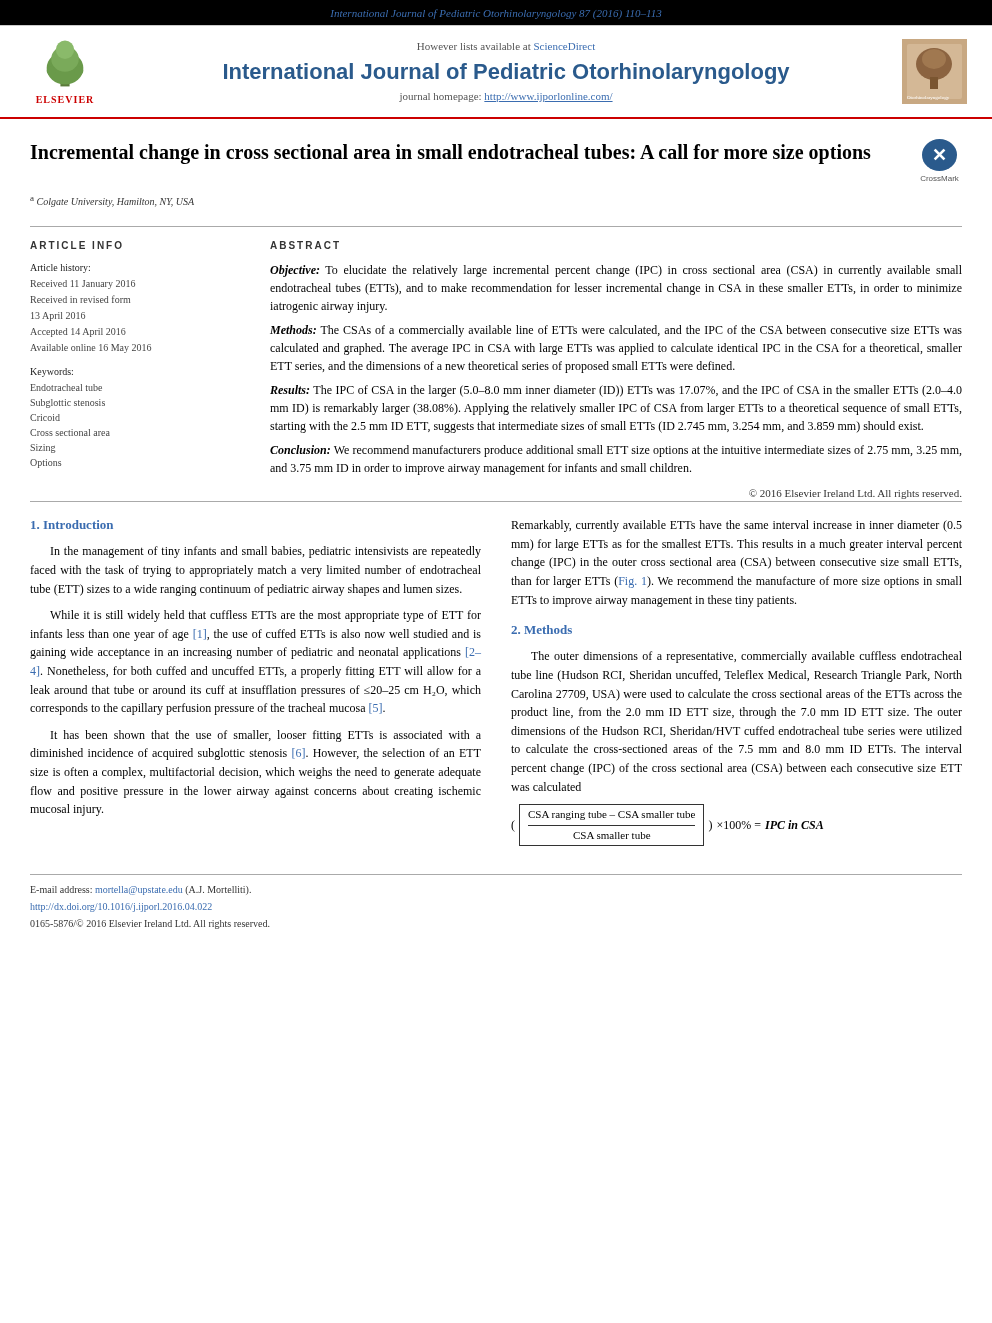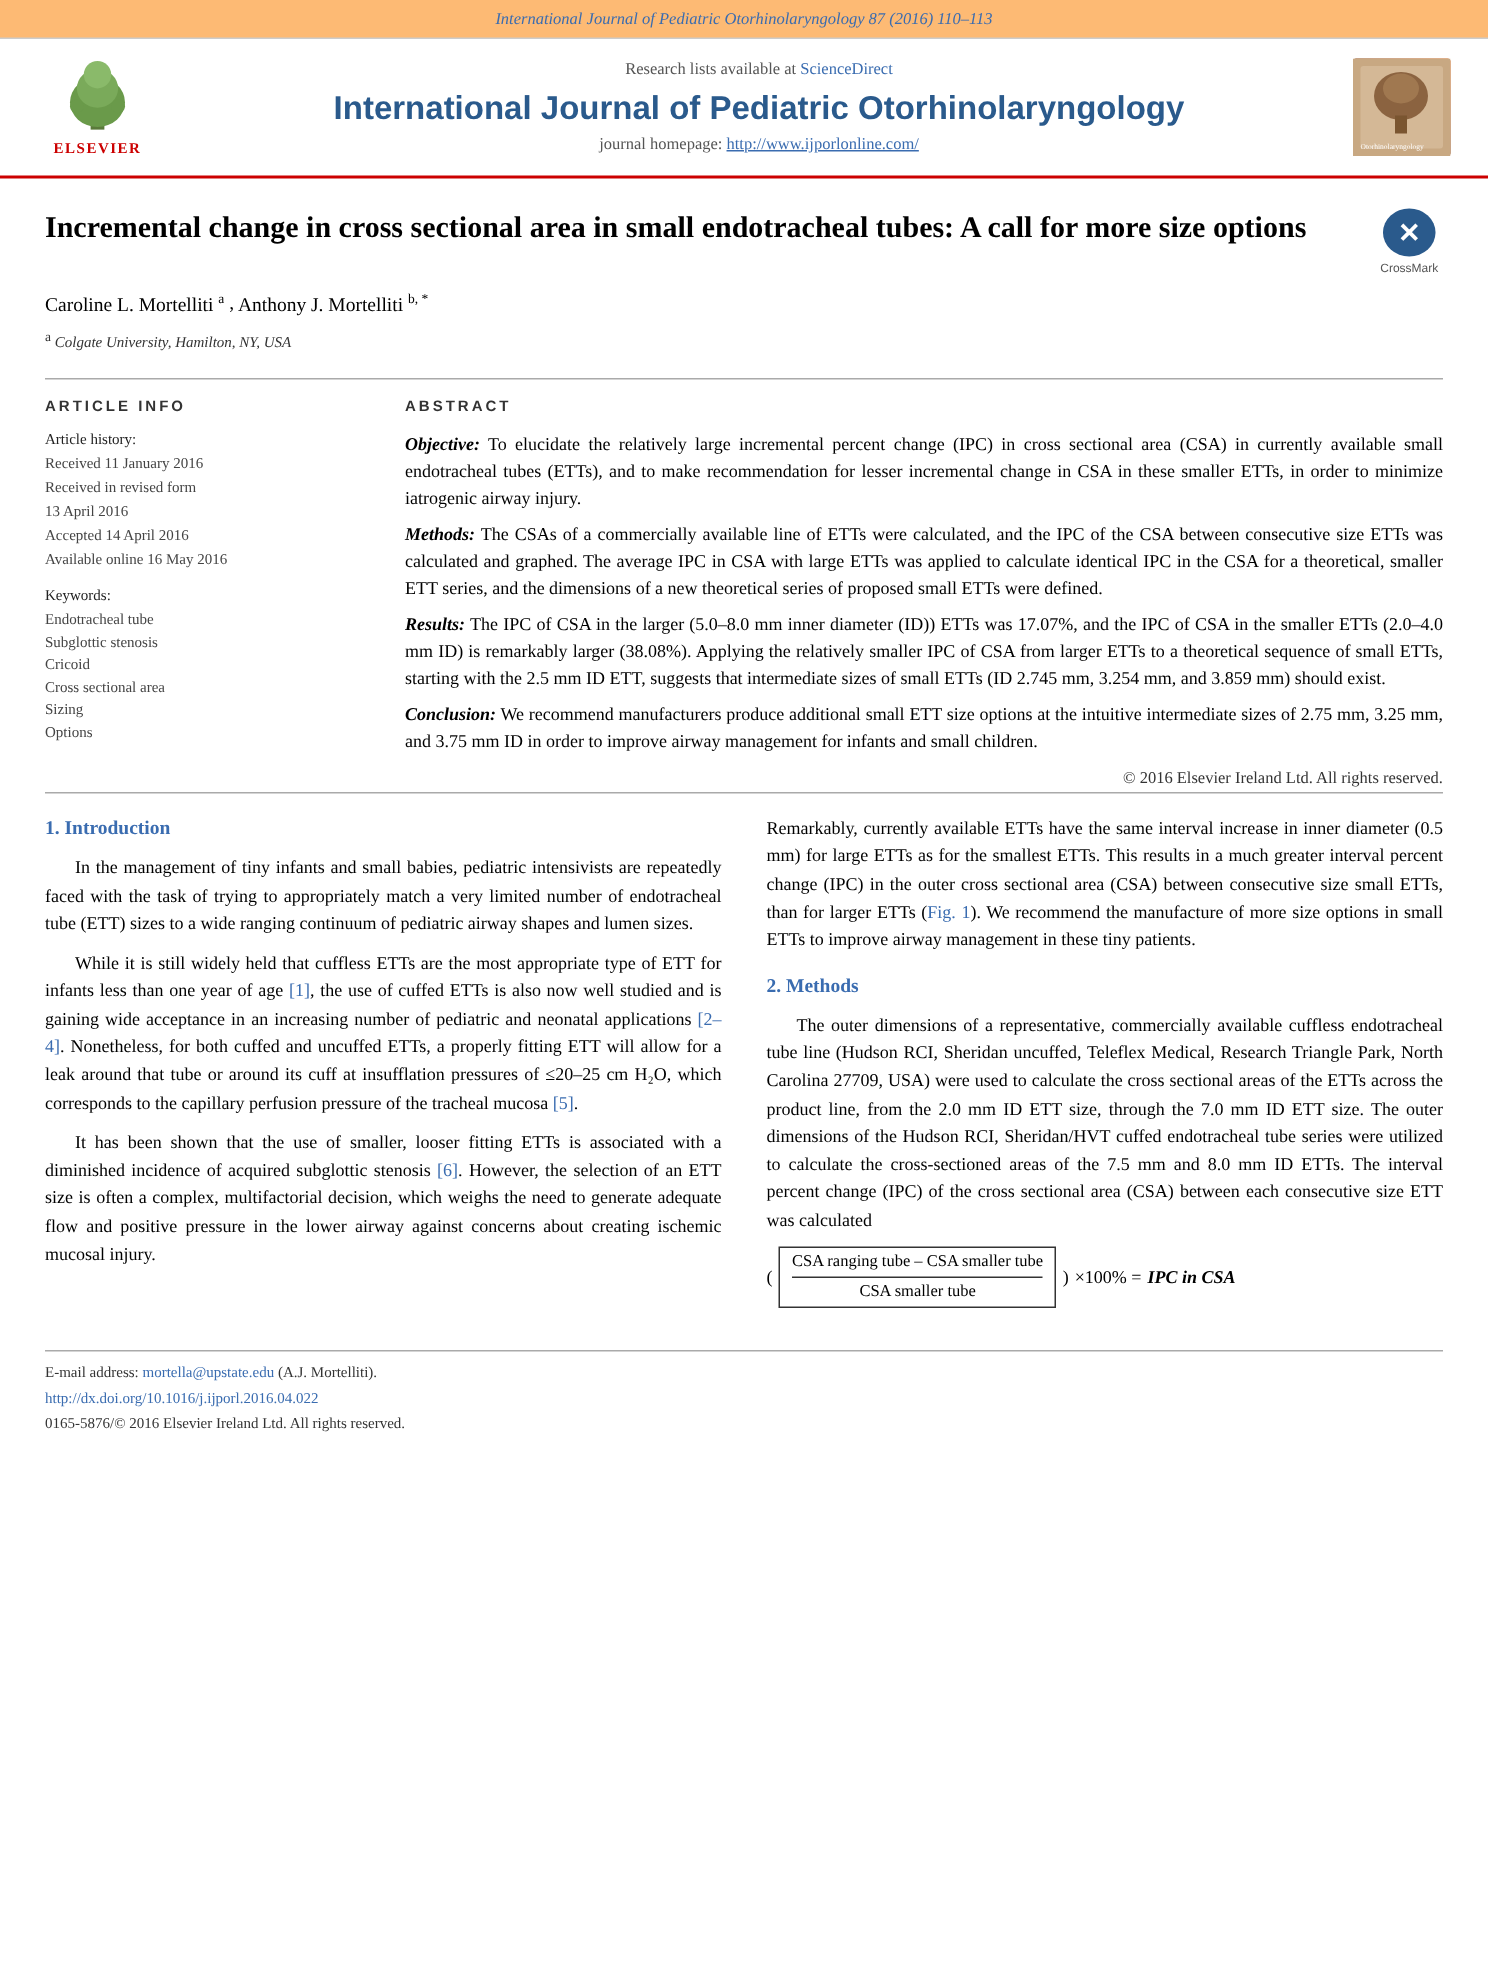--- a/index.html
+++ b/index.html
@@ -8,21 +8,21 @@
       background: #fff;
       color: #000;
       width: 992px;
       min-height: 1323px;
       font-size: 13px;
       line-height: 1.4;
     }
 
     
     .top-bar {
-      background: #fdba74;
+      background: #000000;
       text-align: center;
       padding: 6px 0 4px 0;
       border-bottom: 1px solid #ccc;
       font-size: 11px;
       color: #3a6cb0;
       font-style: italic;
     }
 
     
     .journal-header {
@@ -385,21 +385,21 @@
         <ellipse cx="35" cy="15" rx="10" ry="10" fill="#8aba6a"></ellipse>
         <circle cx="20" cy="38" r="5" fill="#6a9a4a"></circle>
         <circle cx="50" cy="38" r="5" fill="#6a9a4a"></circle>
       </svg>
       <div class="elsevier-text">ELSEVIER</div>
     </div>
   </div>
 
   <div class="journal-header-center">
     <div class="science-direct-line">
-      <span>Research lists available at</span>
+      <span>However lists available at</span>
       <a href="#" class="science-direct-link">ScienceDirect</a>
     </div>
     <div class="journal-title-header">International Journal of Pediatric Otorhinolaryngology</div>
     <div class="journal-homepage">
       <span>journal homepage:</span>
       <a href="#">http://www.ijporlonline.com/</a>
     </div>
   </div>
 
   <div class="journal-logo-right">
@@ -421,25 +421,20 @@
   <div class="article-title-section">
     <div class="article-main-title">Incremental change in cross sectional area in small endotracheal tubes: A call for more size options</div>
     <div class="crossmark-badge">
       <div class="crossmark-circle">
         <span class="crossmark-x">✕</span>
       </div>
       <div class="crossmark-label">CrossMark</div>
     </div>
   </div>
 
-  <div class="authors-line">
-    <span>Caroline L. Mortelliti <sup class="author-sup">a</sup></span>
-    <span class="author-separator">, </span>
-    <span>Anthony J. Mortelliti <sup class="author-sup">b, *</sup></span>
-  </div>
 
   <div class="affiliation">
     <sup class="affiliation-marker">a</sup>
     <span>Colgate University, Hamilton, NY, USA</span>
   </div>
 
   <div class="two-col">
 
     <div class="left-col">
       <div class="section-header">ARTICLE INFO</div>

